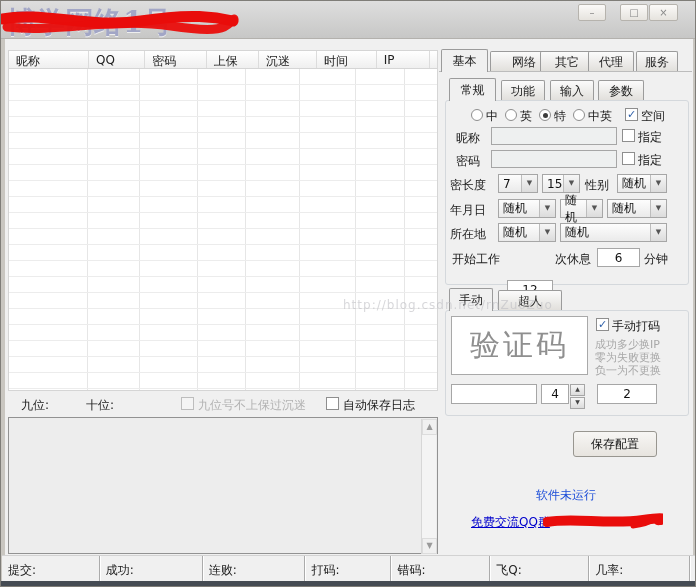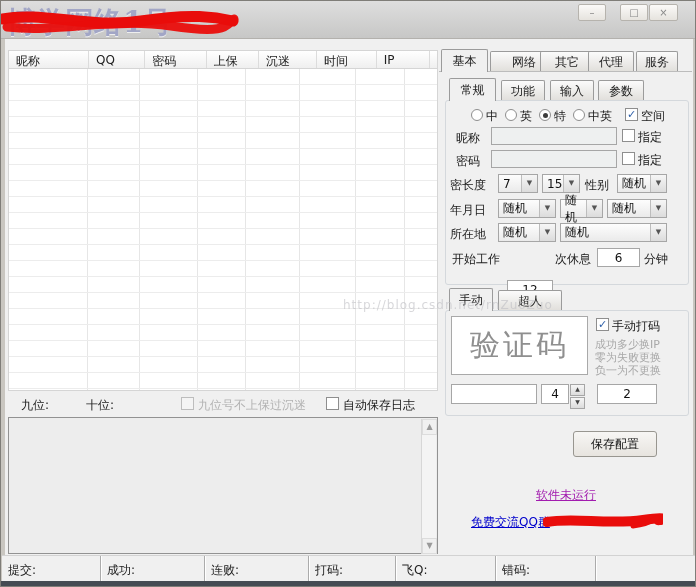--- a/index.html
+++ b/index.html
@@ -51,21 +51,21 @@
   .spinbtn{height:10px;background:linear-gradient(#f6f6f6,#dcdcdc);border:1px solid #a6a6a6;font-size:6px;line-height:8px;text-align:center;color:#444;}
   
   #logbox{left:7px;top:416px;width:430px;height:137px;background:#ededed;border:1px solid #929292;}
   #log-scroll{right:1px;top:1px;width:15px;height:135px;background:#f4f4f4;border-left:1px solid #d7d7d7;}
   .scr-arrow{left:0;width:15px;height:16px;background:#f0f0f0;border:1px solid #dcdcdc;color:#9a9a9a;font-size:8px;text-align:center;line-height:14px;}
   
   #statusbar{left:1px;top:554px;width:694px;height:26px;background:#f0f0f0;border-top:1px solid #d2d2d2;display:flex;}
   .seg{border-right:1px solid #ababab;box-shadow:1px 0 0 #fff;padding:6px 0 0 6px;font-size:12px;color:#222;}
   #bottomstrip{left:0;top:580px;width:696px;height:7px;background:#454b53;}
   a.qq{font-size:12px;color:#0000cc;text-decoration:underline;}
-  #status-text{font-size:12px;color:#a21caf;text-decoration:underline;}
+  #status-text{font-size:12px;color:#1d4ed8;}
   .scribble{z-index:10;pointer-events:none;}
 </style>
 </head>
 <body>
 
 <div id="win">
 
   <div class="abs" id="titlebar">
     <div class="abs" id="title-text">博学网络1号</div>
     <div class="abs winbtn" style="left:577px;width:28px;"><span>–</span></div>
@@ -216,19 +216,20 @@
   <svg class="abs scribble" style="left:542px;top:510px;" width="120" height="22">
     <path d="M4,11 C30,6 65,14 100,9 S112,12 115,8" stroke="#e90d0b" stroke-width="10" fill="none" stroke-linecap="round"></path>
     <path d="M90,15 C100,14 108,11 114,7" stroke="#e90d0b" stroke-width="5" fill="none" stroke-linecap="round"></path>
   </svg>
 
   <div class="abs" id="statusbar">
     <div class="seg" style="width:92px;">提交:</div>
     <div class="seg" style="width:97px;">成功:</div>
     <div class="seg" style="width:97px;">连败:</div>
     <div class="seg" style="width:80px;">打码:</div>
+    <div class="seg" style="width:93px;">错码:</div>
     <div class="seg" style="width:93px;">飞Q:</div>
-    <div class="seg" style="width:93px;">错码:</div>
+    <div class="seg" style="width:95px;">几率:</div>
     <div class="seg" style="flex:1;border-right:none;box-shadow:none;"></div>
   </div>
   <div class="abs" id="bottomstrip"></div>
 
 </div>
 
 </body></html>

